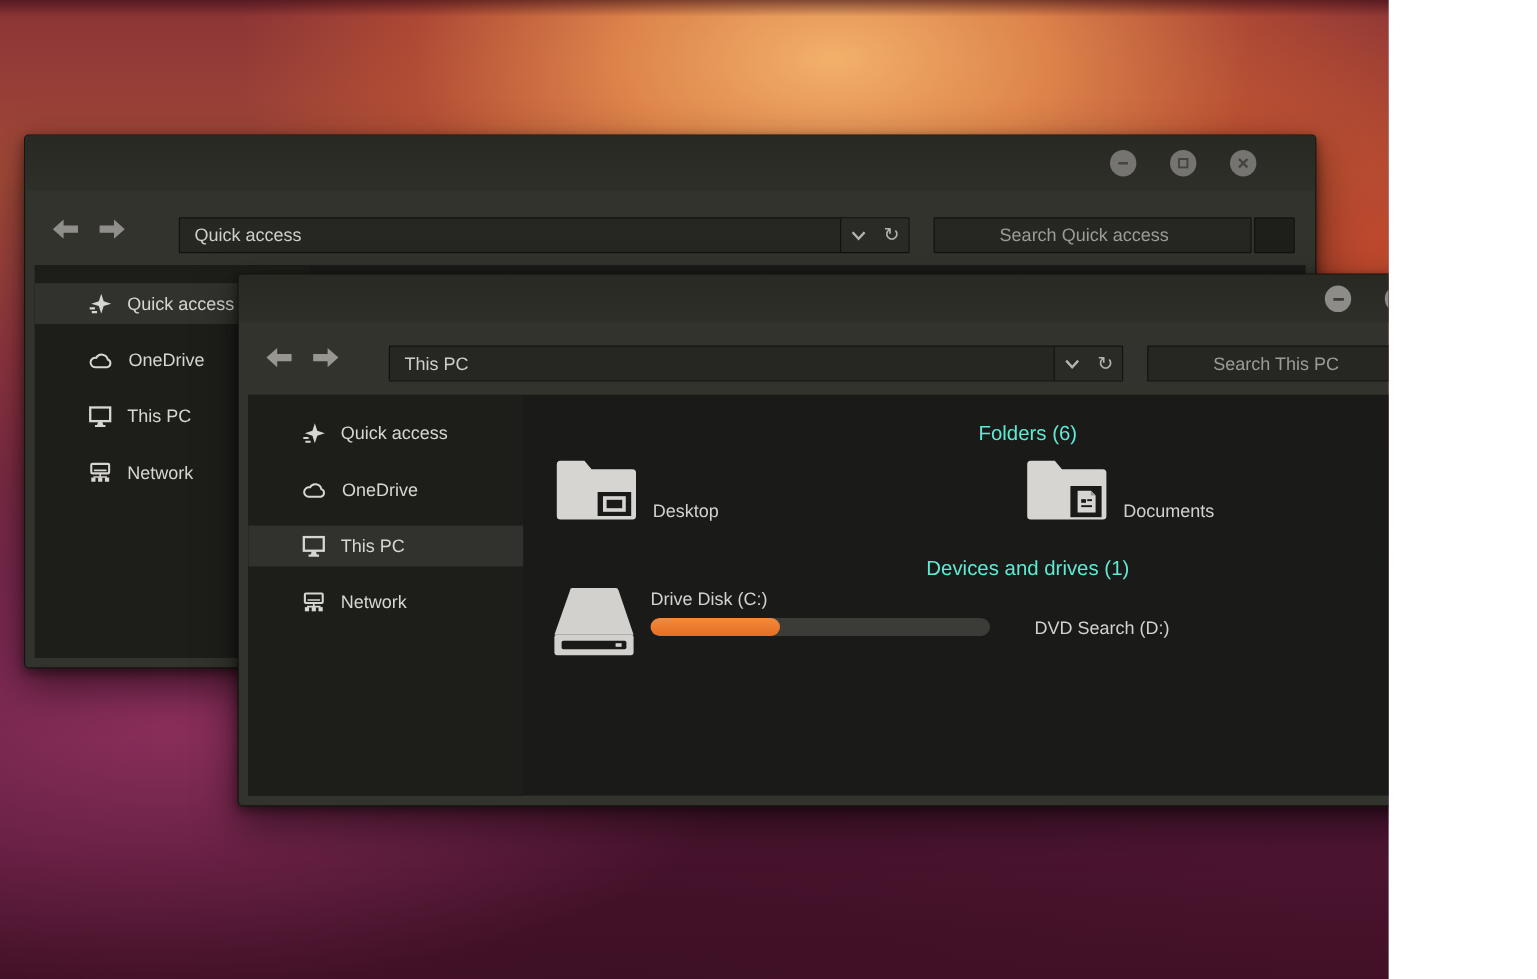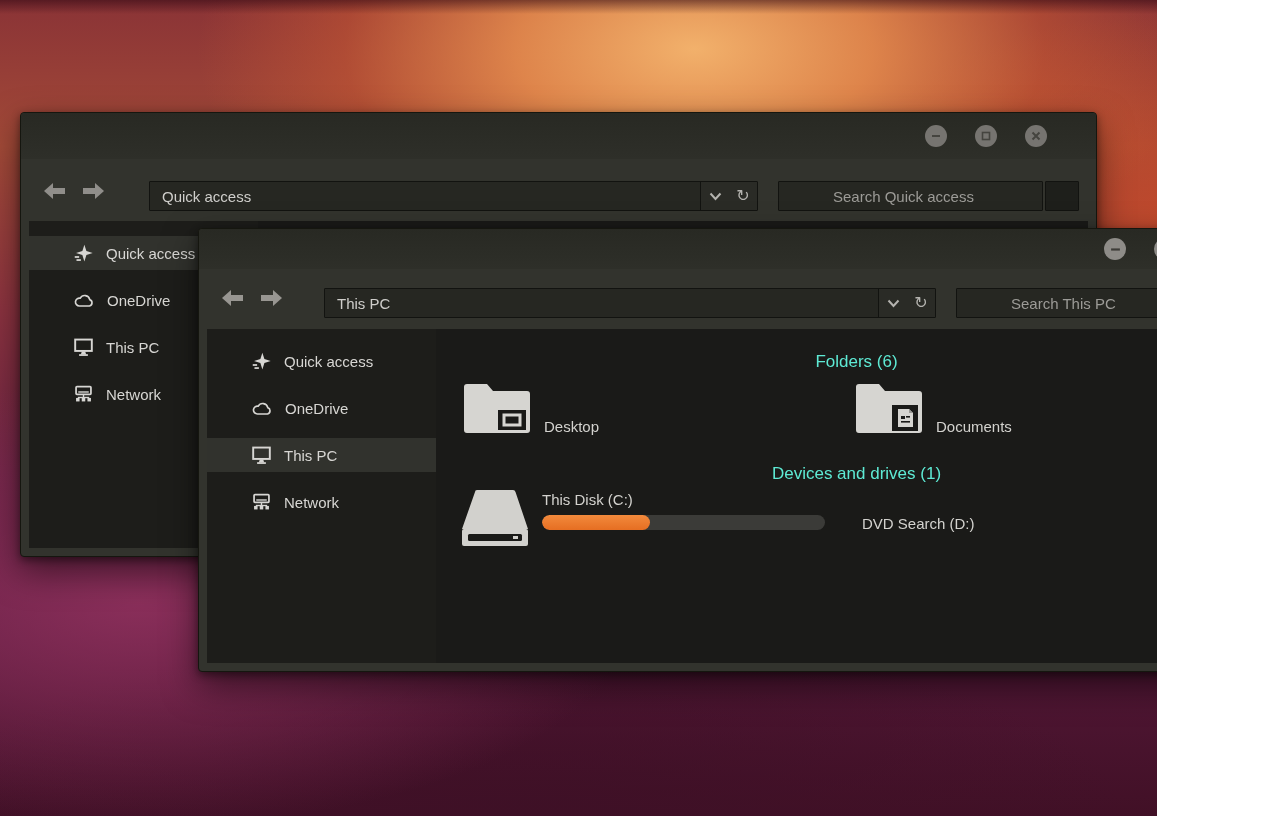--- a/index.html
+++ b/index.html
@@ -333,21 +333,21 @@
         </div>
         <div class="drive-row">
           <div class="drive-tile">
             <svg width="74" height="64" viewBox="0 0 74 64">
               <path d="M17 3 Q17 1 19 1 L55 1 Q57 1 57.5 3 L70 40 L4 40 Z" fill="#d2d1cd"></path>
               <rect x="4" y="40" width="66" height="17" rx="2" fill="#d2d1cd"></rect>
               <rect x="10" y="45" width="54" height="7" rx="1.5" fill="#1a1a18"></rect>
               <rect x="55" y="47" width="5" height="3" fill="#d2d1cd"></rect>
             </svg>
             <div class="drive-info">
-              <div class="drive-name">This Disk (C:)</div>
+              <div class="drive-name">Drive Disk (C:)</div>
               <div class="drive-bar">
                 <div class="drive-bar-fill" style="width: 38%;"></div>
               </div>
             </div>
           </div>
           <div class="drive-tile dvd-tile">
             <span class="tile-label">DVD Search (D:)</span>
           </div>
         </div>
 

